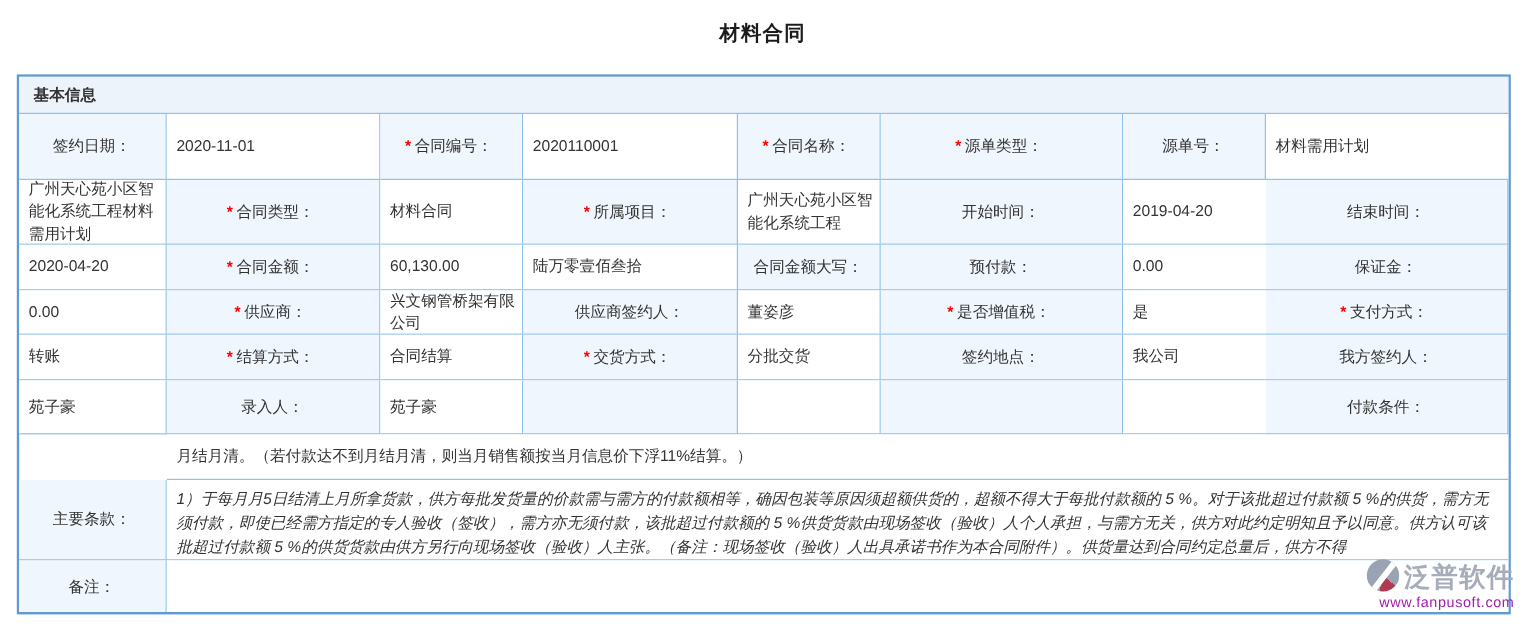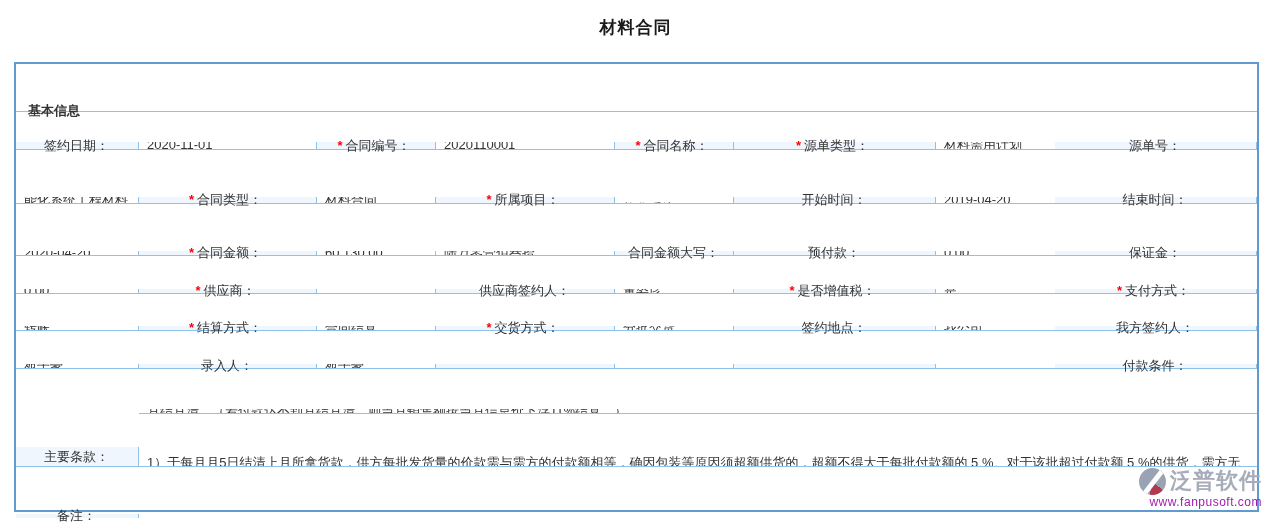--- a/index.html
+++ b/index.html
@@ -14,45 +14,45 @@
   .form-table{
     position:absolute;left:14px;top:62px;width:1241px;
     border:2px solid #5f9bd1;background:#fff;
     display:grid;
     grid-template-columns:123px 178px 119px 179px 119px 202px 119px 1fr;
     grid-template-rows:31px 55px 54px 38px 37px 38px 45px 38px 67px 43px;
   }
   .cell{
     box-sizing:border-box;display:flex;align-items:center;
     border-right:1px solid #8fc2e8;border-bottom:1px solid #8fc2e8;
-    font-size:13px;min-width:0;margin-top:47px;
+    font-size:13px;min-width:0;
   }
   .last-col{border-right:none;}
   .last-row{border-bottom:none;}
   .header-cell{
     grid-column:1/9;background:#ecf3fb;padding-left:12px;
     font-weight:bold;color:#333;border-right:none;
   }
   .label{
     background:#f0f6fd;justify-content:center;text-align:right;
     padding:2px 8px 2px 4px;line-height:1.35;
   }
   .value{
     background:#ffffff;padding:2px 6px 2px 8px;line-height:1.4;
     word-break:break-all;overflow:hidden;
   }
   .star{color:#ff0000;font-weight:bold;margin-right:3px;flex:none;}
   .span7{grid-column:2/9;}
-  .terms{align-items:flex-start;padding-top:6px;padding-bottom:4px;line-height:1.55;}
+  .terms{align-items:flex-start;padding-top:6px;padding-bottom:4px;line-height:1.55;font-style:italic;}
   
   .watermark{
     position:absolute;right:9px;top:466px;z-index:5;
     display:flex;flex-direction:column;align-items:flex-end;background:transparent;
   }
-  .brand-row{display:flex;align-items:center;gap:4px;}
+  .brand-row{display:flex;align-items:flex-start;gap:4px;}
   .logo-mark{
     width:27px;height:27px;border-radius:50%;position:relative;overflow:hidden;flex:none;
     background:conic-gradient(from 130deg,#b23a50 0 62deg,#9aa3b4 62deg 360deg);
   }
   .logo-mark::after{
     content:"";position:absolute;left:12px;top:-4px;width:5px;height:36px;
     background:#ffffff;transform:rotate(38deg);
   }
   .brand-name{font-size:22px;font-weight:bold;color:#a6acba;letter-spacing:1px;}
   .brand-url{font-size:12px;color:#a21caf;letter-spacing:0.5px;margin-top:-1px;}
@@ -77,26 +77,26 @@
     </div>
   <div class="cell value">2020110001</div>
   <div class="cell label">
       <span class="star">*</span>
       <span>合同名称：</span>
     </div>
   <div class="cell label">
       <span class="star">*</span>
       <span>源单类型：</span>
     </div>
+  <div class="cell label">
+      <span class="star"></span>
+      <span>源单号：</span>
+    </div>
+
   <div class="cell value last-col">材料需用计划</div>
-
-  <div class="cell label">
-      <span class="star"></span>
-      <span>源单号：</span>
-    </div>
   <div class="cell value">广州天心苑小区智能化系统工程材料需用计划</div>
   <div class="cell label">
       <span class="star">*</span>
       <span>合同类型：</span>
     </div>
   <div class="cell value">材料合同</div>
   <div class="cell label">
       <span class="star">*</span>
       <span>所属项目：</span>
     </div>

